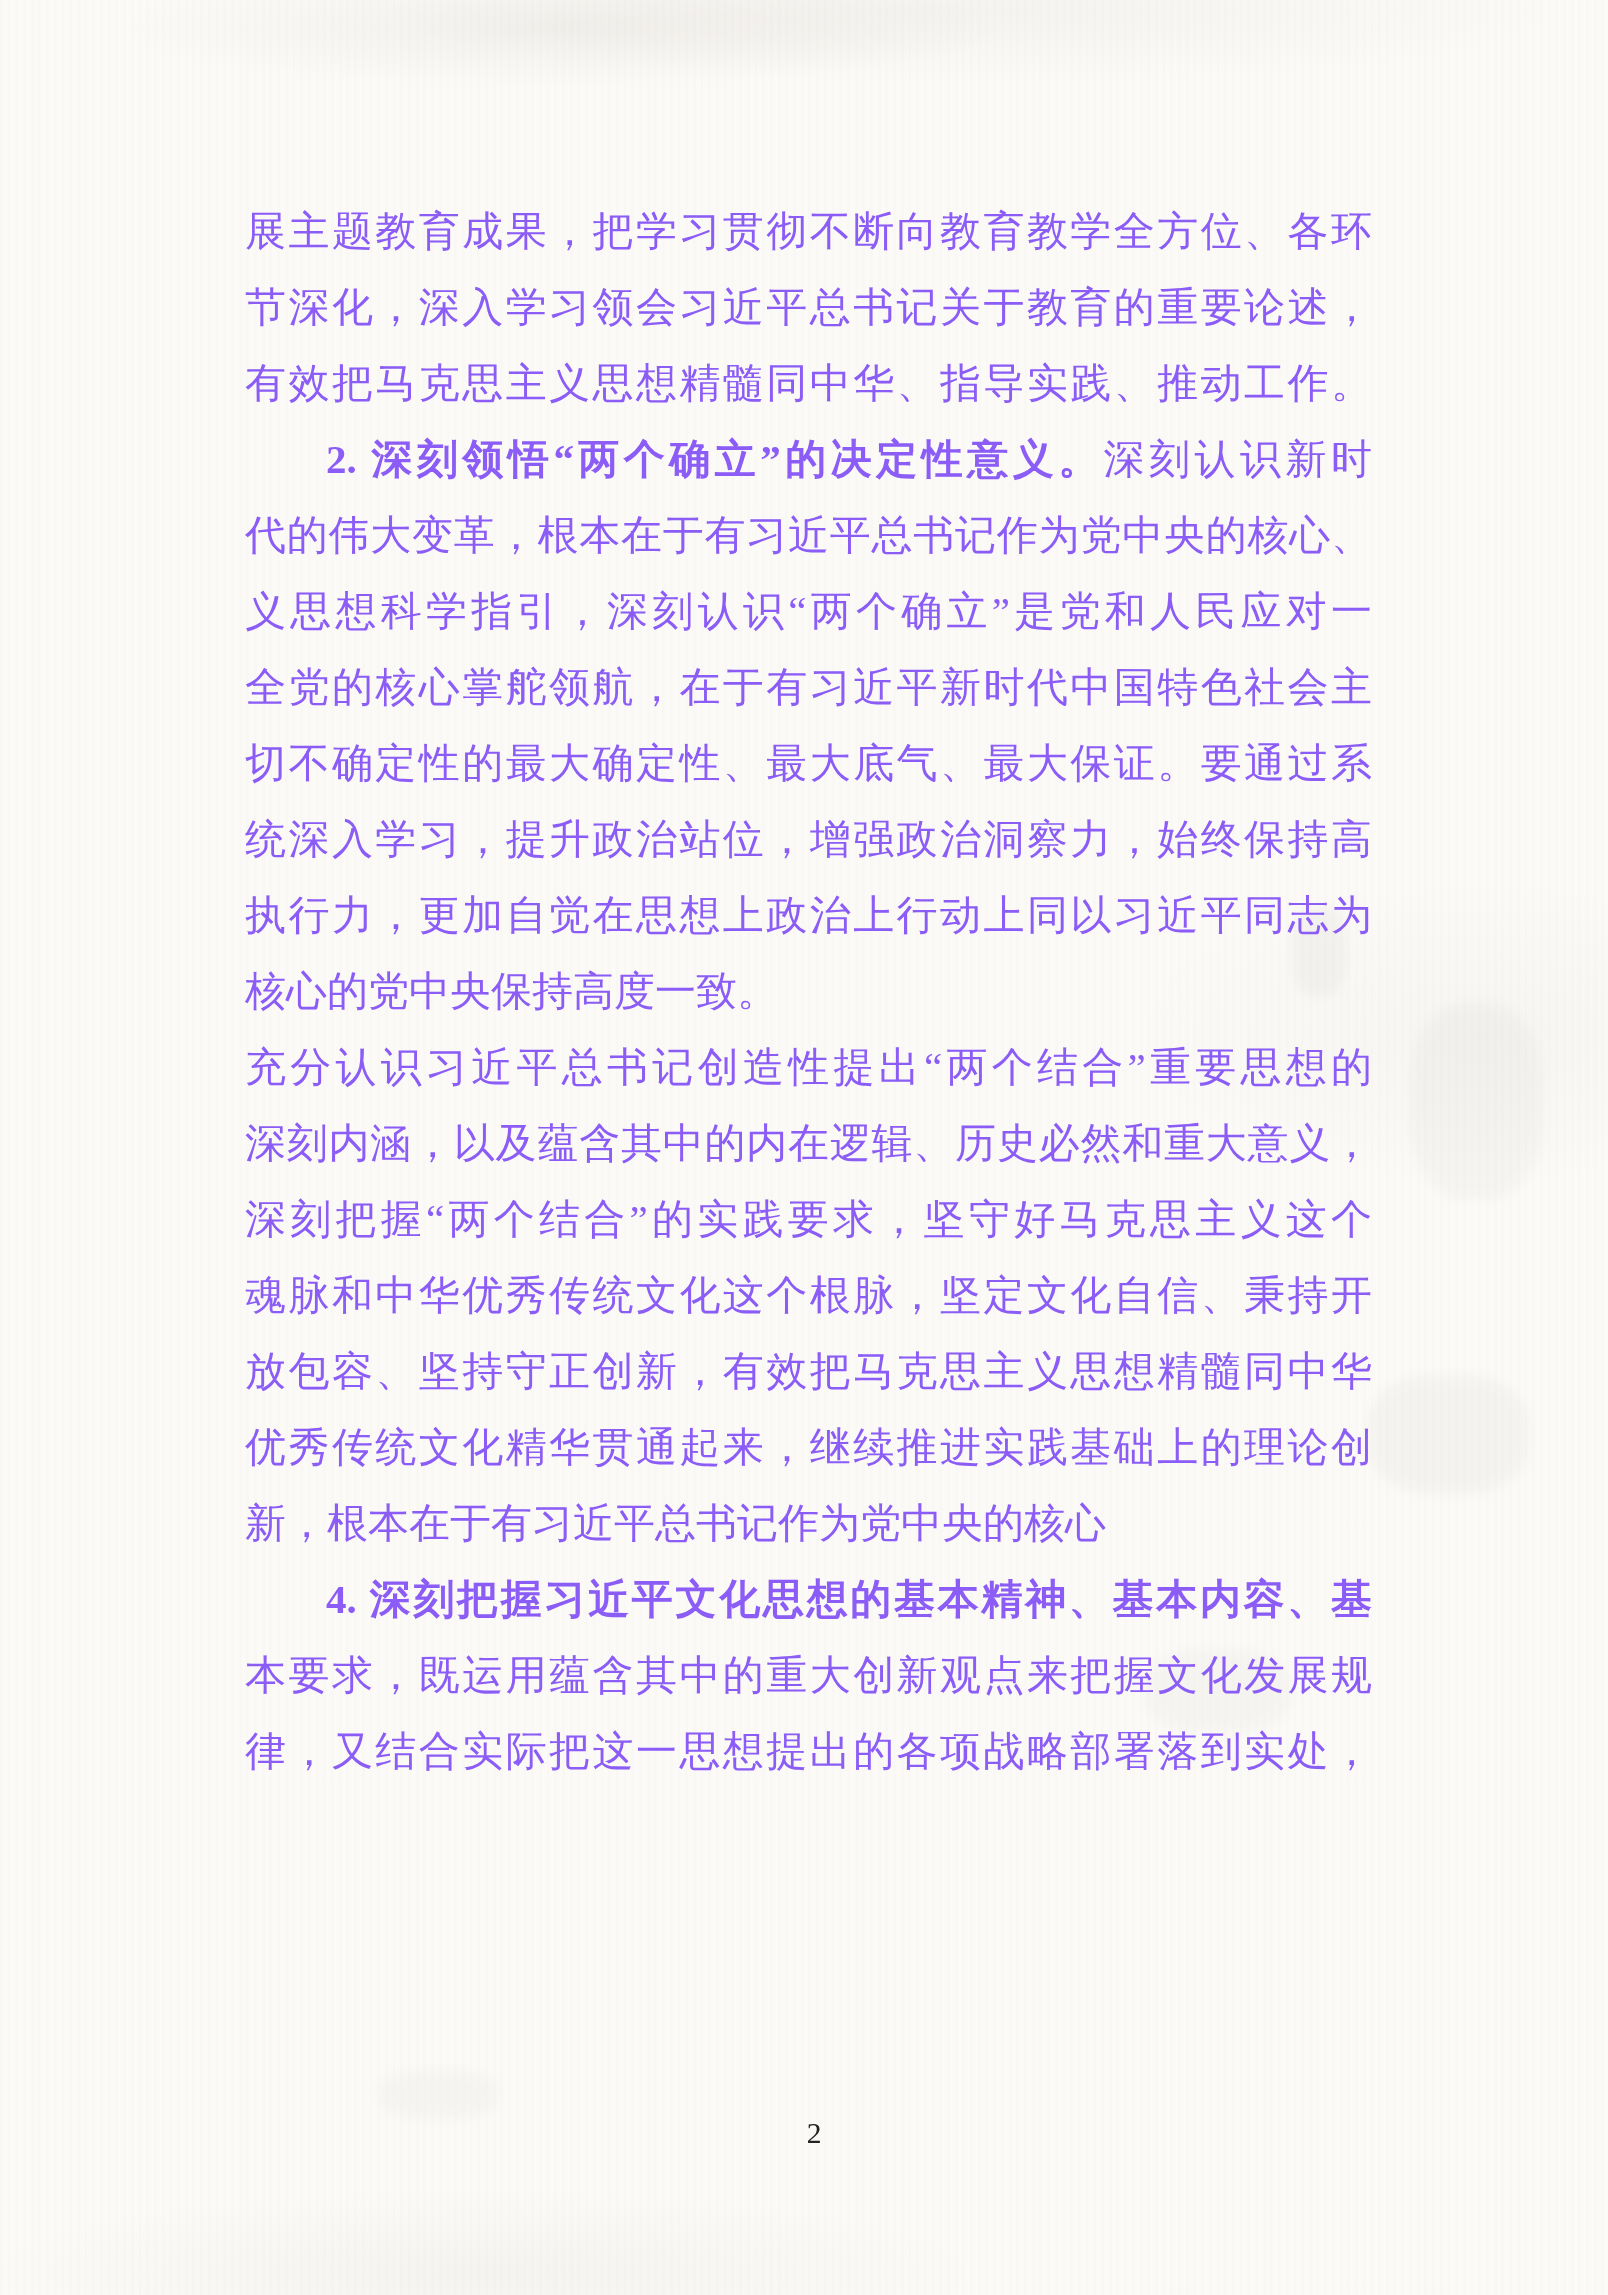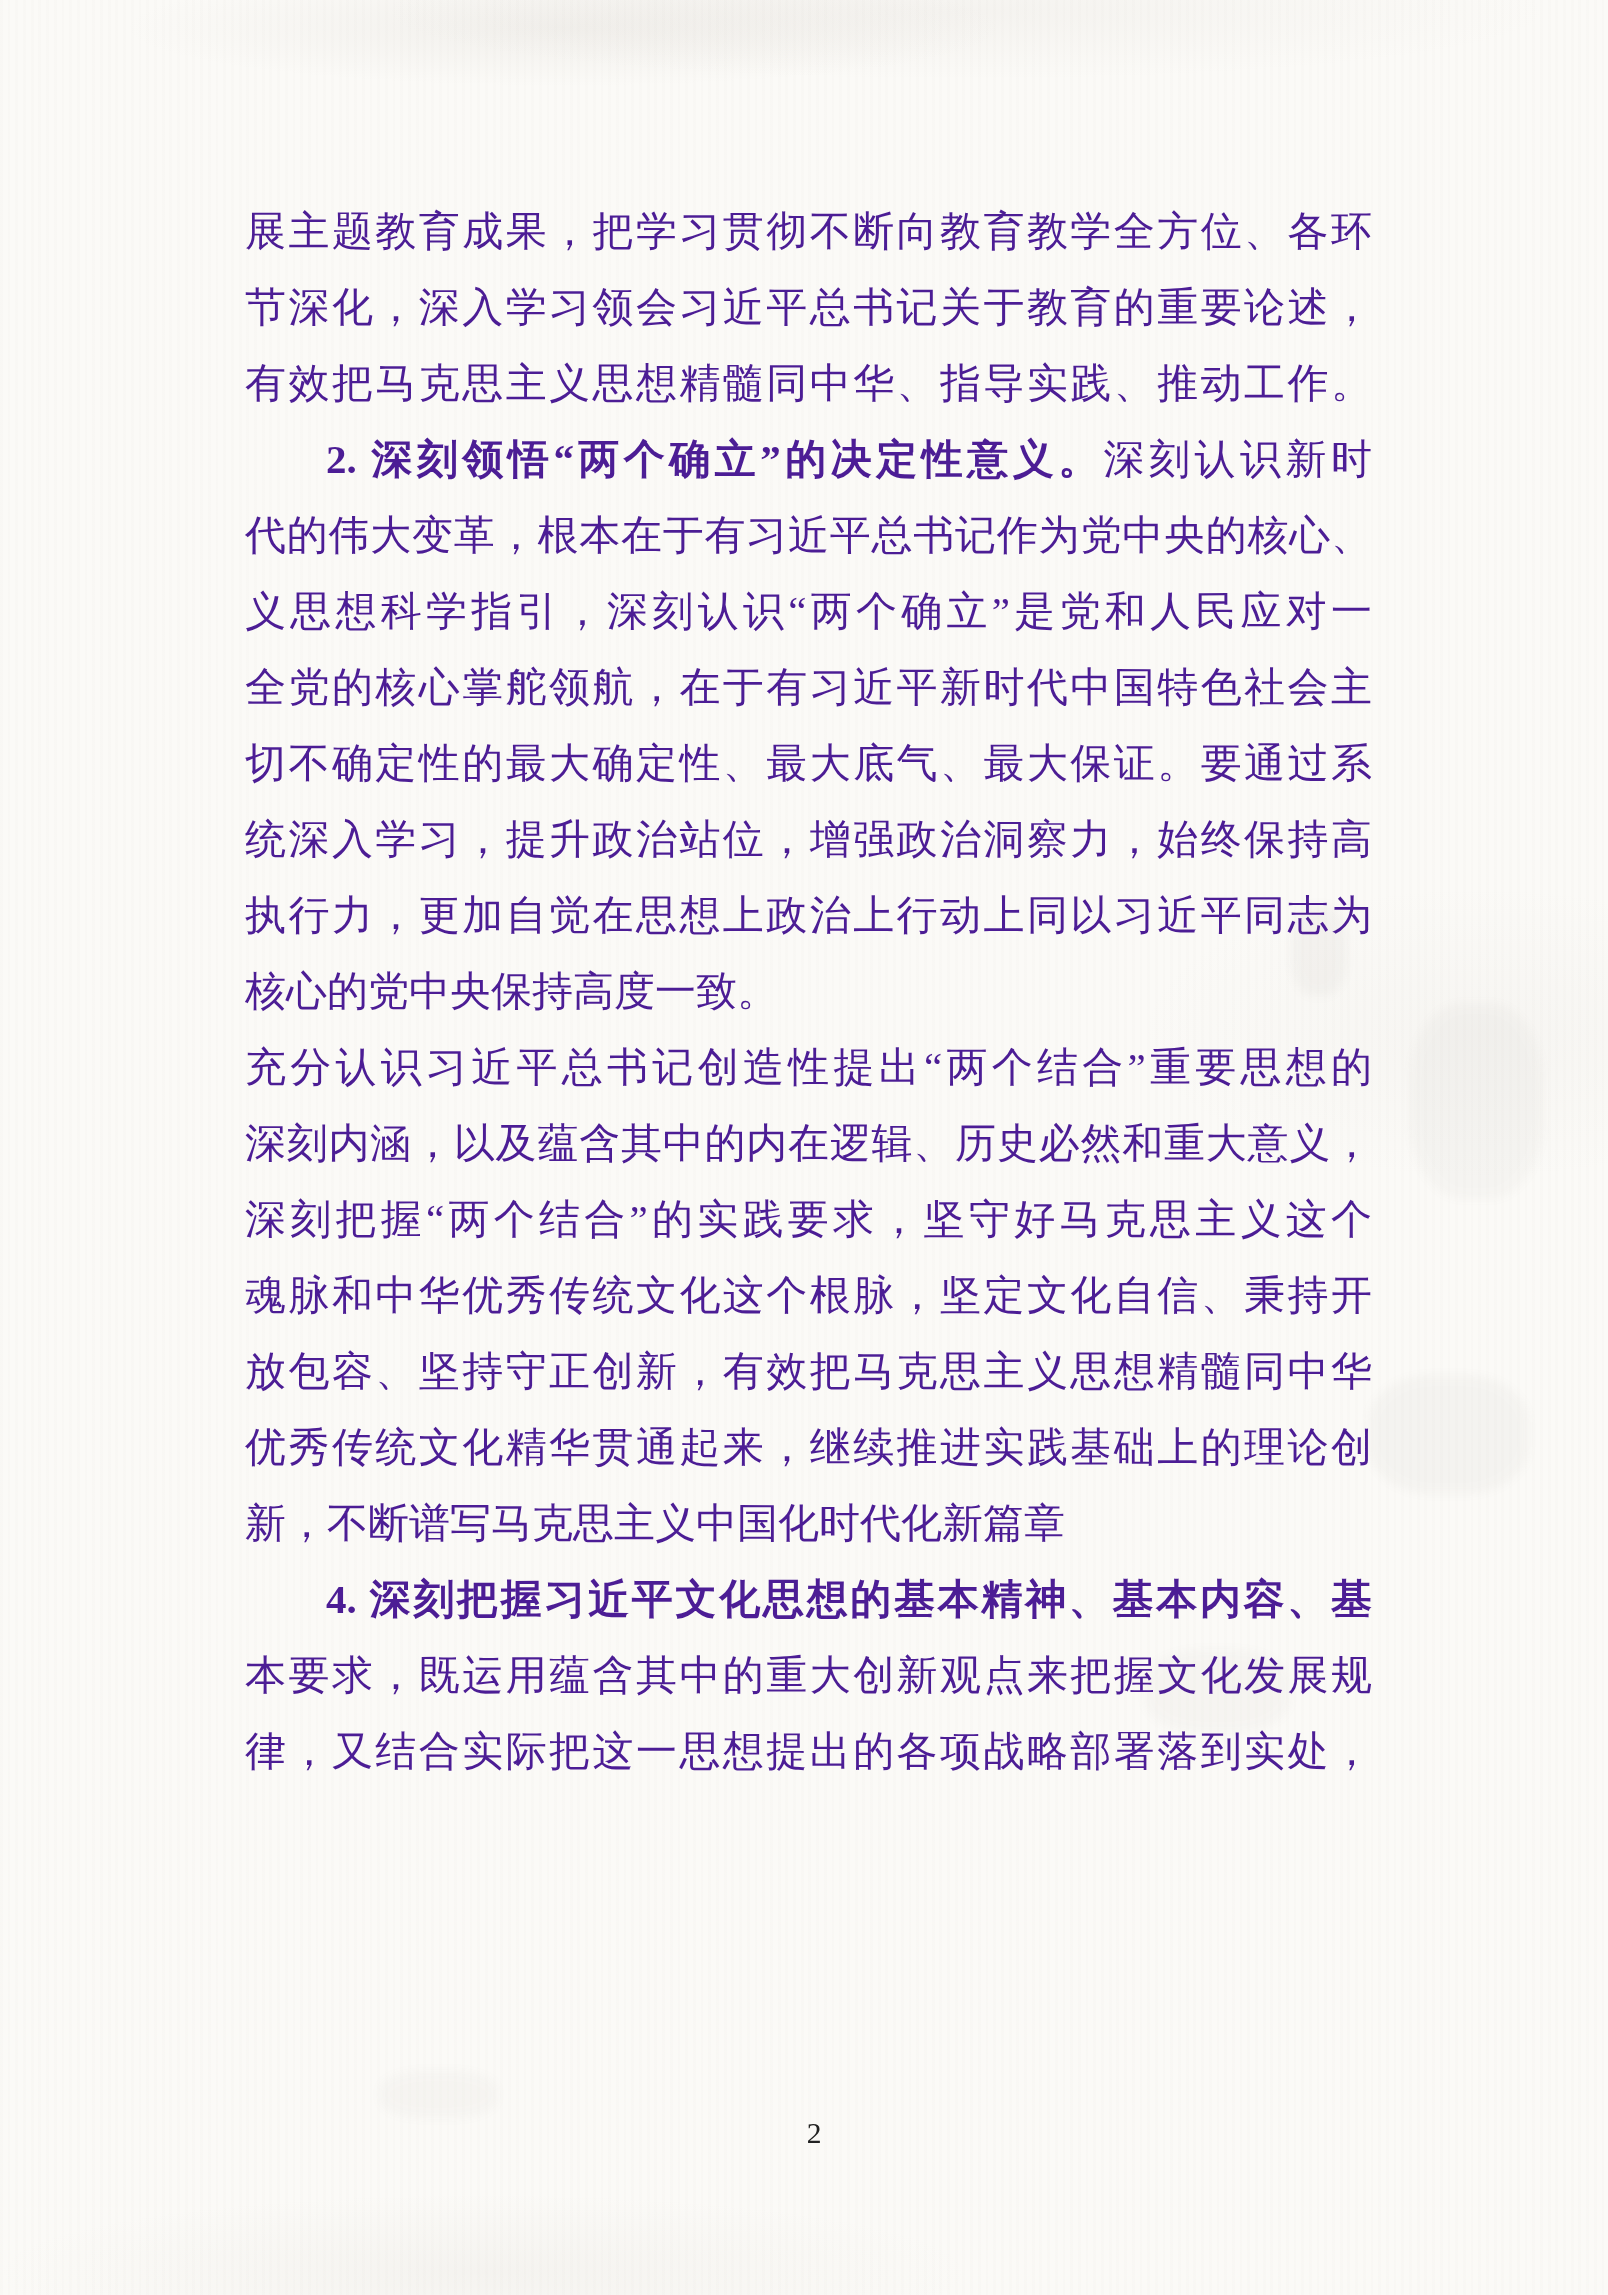--- a/index.html
+++ b/index.html
@@ -29,21 +29,21 @@
     opacity: 0.06;
     filter: blur(4.9px);
     border-radius: 40%;
     pointer-events: none;
   }
   .text-block {
     position: absolute;
     left: 245px;
     top: 193px;
     width: 1127px;
-    color: #4c1d95;
+    color: #8b5cf6;
     font-size: 41px;
   }
   .line {
     height: 76px;
     line-height: 76px;
     text-align: justify;
     text-align-last: justify;
   }
   .line.indent { padding-left: 81px; }
   .line.short { text-align-last: left; }
@@ -81,20 +81,20 @@
     <div class="line"><span>切不确定性的最大确定性、最大底气、最大保证。要通过系</span></div>
     <div class="line"><span>统深入学习，提升政治站位，增强政治洞察力，始终保持高</span></div>
     <div class="line"><span>执行力，更加自觉在思想上政治上行动上同以习近平同志为</span></div>
     <div class="line short"><span>核心的党中央保持高度一致。</span></div>
     <div class="line"><span>充分认识习近平总书记创造性提出“两个结合”重要思想的</span></div>
     <div class="line"><span>深刻内涵，以及蕴含其中的内在逻辑、历史必然和重大意义，</span></div>
     <div class="line"><span>深刻把握“两个结合”的实践要求，坚守好马克思主义这个</span></div>
     <div class="line"><span>魂脉和中华优秀传统文化这个根脉，坚定文化自信、秉持开</span></div>
     <div class="line"><span>放包容、坚持守正创新，有效把马克思主义思想精髓同中华</span></div>
     <div class="line"><span>优秀传统文化精华贯通起来，继续推进实践基础上的理论创</span></div>
-    <div class="line short"><span>新，不断谱写马克思主义中国化时代化新篇章</span></div>
+    <div class="line short"><span>新，根本在于有习近平总书记作为党中央的核心</span></div>
     <div class="line indent"><b>4. 深刻把握习近平文化思想的基本精神、基本内容、基</b></div>
     <div class="line"><span>本要求，既运用蕴含其中的重大创新观点来把握文化发展规</span></div>
     <div class="line"><span>律，又结合实际把这一思想提出的各项战略部署落到实处，</span></div>
   </div>
 
 <div class="page-number">2</div>
 
 
 </body></html>

